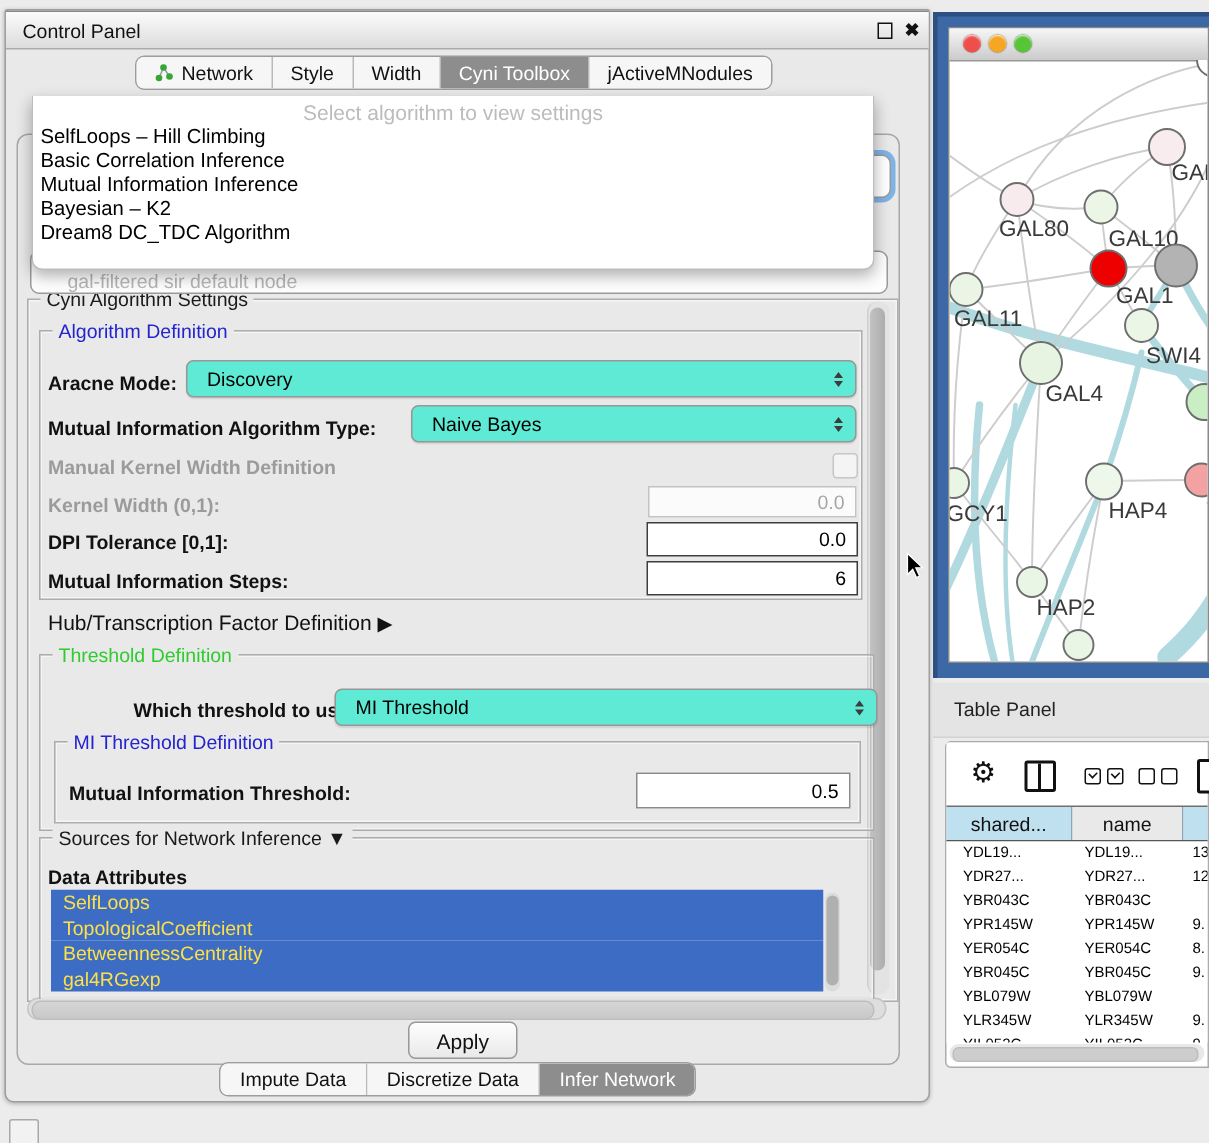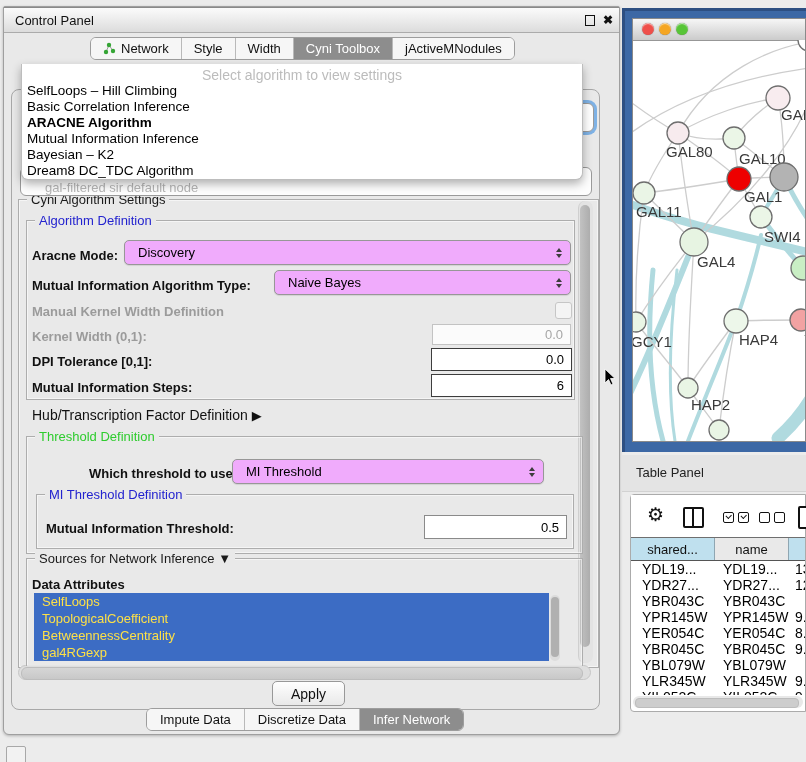--- a/index.html
+++ b/index.html
@@ -47,21 +47,21 @@
   .groupbox{position:absolute;border:1px solid #adadad;border-radius:0;
     box-shadow:inset 0 0 0 1px rgba(255,255,255,.55);}
   .group-title{position:absolute;top:-8px;left:8px;background:#e9e9e9;padding:0 4px;font-size:13px;white-space:nowrap;}
   .gt-black{color:#1a1a1a;}
   .gt-blue{color:#2323cf;}
   .gt-green{color:#2ecc2e;}
 
   .flabel{position:absolute;font-size:13px;font-weight:bold;color:#111;white-space:nowrap;}
   .flabel.disabled{color:#9b9b9b;}
 
-  .combo{position:absolute;background:#f0abfc;border:1px solid #979797;border-radius:5px;
+  .combo{position:absolute;background:#5eead4;border:1px solid #979797;border-radius:5px;
     font-size:13px;color:#000;display:flex;align-items:center;padding-left:13px;box-sizing:border-box;
     box-shadow:0 1px 1px rgba(0,0,0,.10);}
   .combo .arrows{position:absolute;right:8px;top:50%;transform:translateY(-50%);display:flex;flex-direction:column;gap:2px;}
   .tri-up{width:0;height:0;border-left:3.5px solid transparent;border-right:3.5px solid transparent;border-bottom:4.5px solid #3c3c3c;}
   .tri-down{width:0;height:0;border-left:3.5px solid transparent;border-right:3.5px solid transparent;border-top:4.5px solid #3c3c3c;}
 
   .numfield{position:absolute;background:#fff;border:1.6px solid #3d3d3d;font-size:13px;color:#000;
     text-align:right;padding:0 7px;display:flex;align-items:center;justify-content:flex-end;box-sizing:border-box;}
   .numfield.disabled{border:1px solid #c3c3c3;background:#fbfbfb;color:#a6a6a6;}
   .checkbox{position:absolute;width:15px;height:15px;border:1px solid #c6c6c6;border-radius:3px;background:#f4f4f4;}
@@ -114,21 +114,21 @@
   .cb.checked:after{content:"";position:absolute;left:1.5px;top:0.5px;width:4px;height:2.5px;border-left:1.6px solid #111;border-bottom:1.6px solid #111;transform:rotate(-45deg);}
   .docicon{position:absolute;left:167px;top:11px;width:16px;height:19px;border:2px solid #111;border-radius:2px;background:#fff;}
 
   .thead{position:absolute;left:0;top:42px;right:0;height:24px;display:flex;border-top:1px solid #6f6f6f;border-bottom:1px solid #555;box-sizing:border-box;}
   .hcell{font-size:13px;color:#111;display:flex;align-items:center;justify-content:center;border-right:1px solid #8fa6b2;box-sizing:border-box;}
   .hcell.c0{width:84px;background:#bfe0ee;}
   .hcell.c1{width:74px;background:#e9e9e9;}
   .hcell.c2{flex:1;background:#bfe0ee;border-right:none;}
   .tbody{position:absolute;left:0;top:66px;right:0;height:134px;overflow:hidden;background:#fff;}
   .trow{display:flex;height:16px;}
-  .tcell{font-size:14px;color:#000;line-height:16px;white-space:nowrap;overflow:hidden;box-sizing:border-box;}
+  .tcell{font-size:10px;color:#000;line-height:16px;white-space:nowrap;overflow:hidden;box-sizing:border-box;}
   .tcell.c0{width:84px;padding-left:11px;}
   .tcell.c1{width:74px;padding-left:8px;}
   .tcell.c2{flex:1;padding-left:6px;}
   .tp-hscroll{position:absolute;left:2px;right:2px;top:201px;height:12px;background:#e8e8e8;border-radius:6px;}
   .tp-hthumb{position:absolute;left:4px;right:6px;top:203px;height:8px;background:#cdcdcd;border-radius:4px;border:1px solid #bdbdbd;}
 
   
   .cursor{position:absolute;left:604px;top:368px;width:13px;height:19px;z-index:99;}
 </style>
 </head>
@@ -174,21 +174,20 @@
       <span>gal-filtered sir default node</span>
     </div>
 
     <div class="inner-panel"></div>
 
     <div class="algo-dropdown">
       <div class="algo-placeholder">Select algorithm to view settings</div>
       <div class="algo-items">
           <div class="algo-item">SelfLoops – Hill Climbing</div>
           <div class="algo-item">Basic Correlation Inference</div>
-          <div class="algo-item bold">ARACNE Algorithm</div>
           <div class="algo-item">Mutual Information Inference</div>
           <div class="algo-item">Bayesian – K2</div>
           <div class="algo-item">Dream8 DC_TDC Algorithm</div>
         </div>
     </div>
 
     <div class="groupbox" style="left:14px;top:192px;width:579px;height:467px;">
       <span class="group-title gt-black">Cyni Algorithm Settings</span>
     </div>
 
@@ -240,21 +239,21 @@
     <span class="section-link" style="left:28px;top:400px;">
       <span>Hub/Transcription Factor Definition</span>
       <span class="expand-arrow">▶</span>
     </span>
 
     <div class="groupbox" style="left:22px;top:429px;width:555px;height:116px;">
       <span class="group-title gt-green">Threshold Definition</span>
     </div>
 
     <span class="flabel" style="left:85px;top:459px;">Which threshold to use:</span>
-    <div class="combo" style="left:228px;top:452px;width:312px;height:25px;">
+    <div class="combo" style="left:219px;top:452px;width:362px;height:25px;">
       <span>MI Threshold</span>
       <span class="arrows">
           <span class="tri-up"></span>
           <span class="tri-down"></span>
         </span>
     </div>
 
     <div class="groupbox" style="left:32px;top:487px;width:536px;height:53px;">
       <span class="group-title gt-blue">MI Threshold Definition</span>
     </div>

